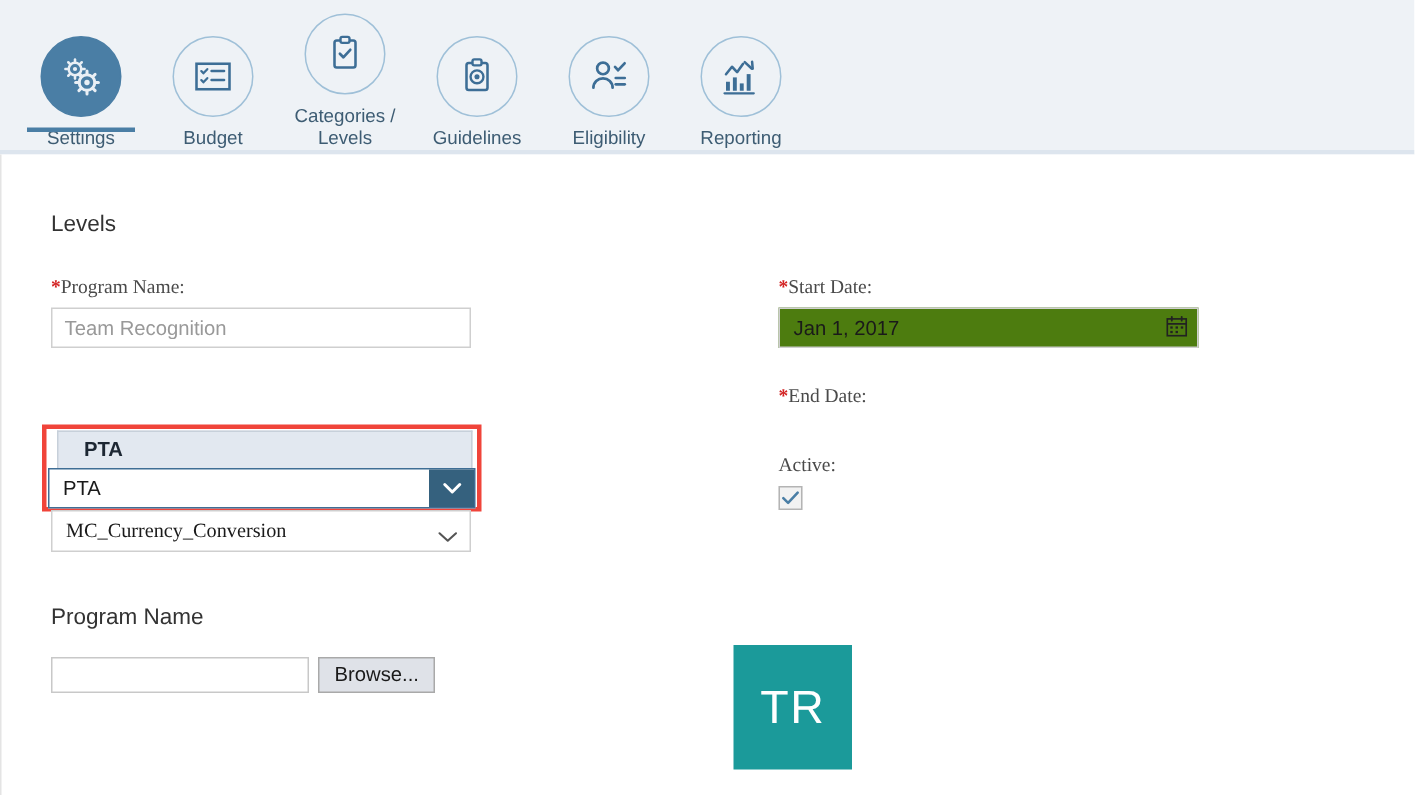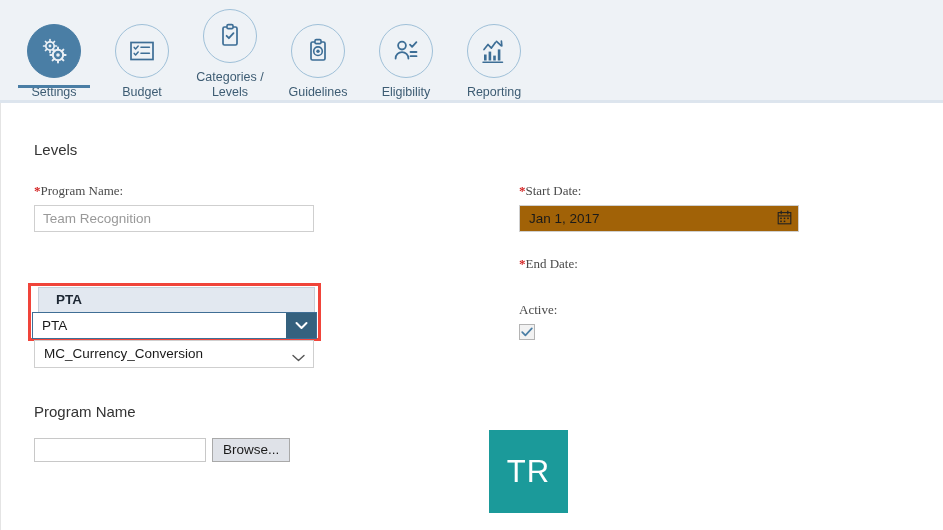--- a/index.html
+++ b/index.html
@@ -117,21 +117,21 @@
   .date-input-wrap {
     position: relative;
     width: 280px;
     height: 27px;
   }
   .date-input {
     width: 280px;
     height: 27px;
     border: 1px solid #cfcfcf;
     box-sizing: border-box;
-    background: #a16207;
+    background: #4d7c0f;
     font-size: 13.5px;
     color: #1a1a1a;
     padding: 0 28px 0 9px;
     line-height: 25px;
     font-family: "Liberation Sans", sans-serif;
   }
   .cal-icon {
     position: absolute;
     right: 7px;
     top: 5px;
@@ -153,20 +153,21 @@
     height: 28px;
     border: 1px solid #cfcfcf;
     box-sizing: border-box;
     background: #ffffff;
     font-size: 13.5px;
     color: #1a1a1a;
     padding: 0 28px 0 9px;
     line-height: 26px;
     white-space: nowrap;
     overflow: hidden;
+    font-family: Liberation Serif, serif;
   }
   .sel-chev {
     position: absolute;
     right: 9px;
     top: 10px;
   }
 
   
   .combo-outer {
     position: absolute;

